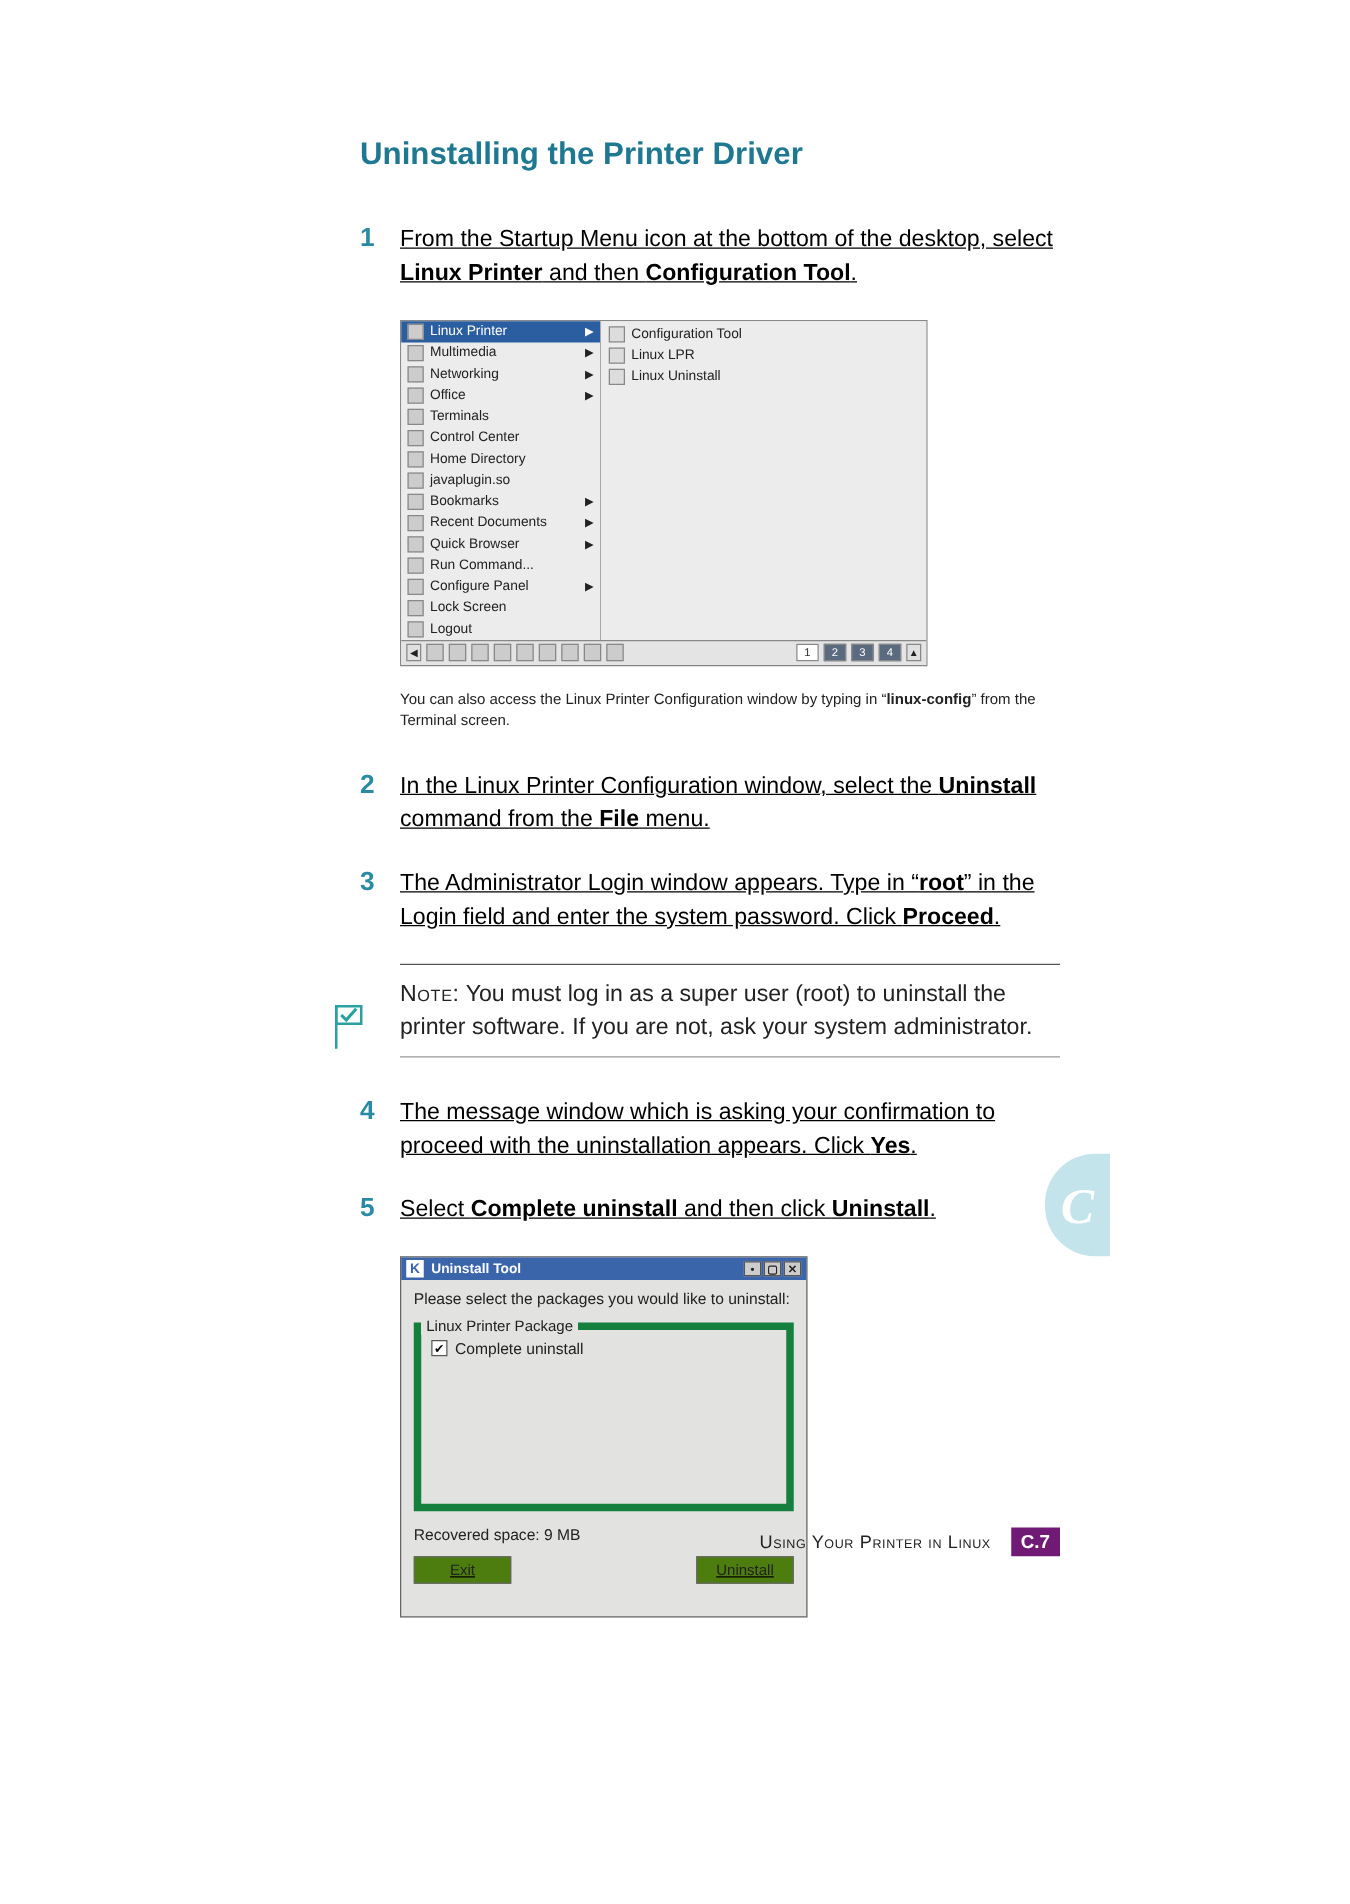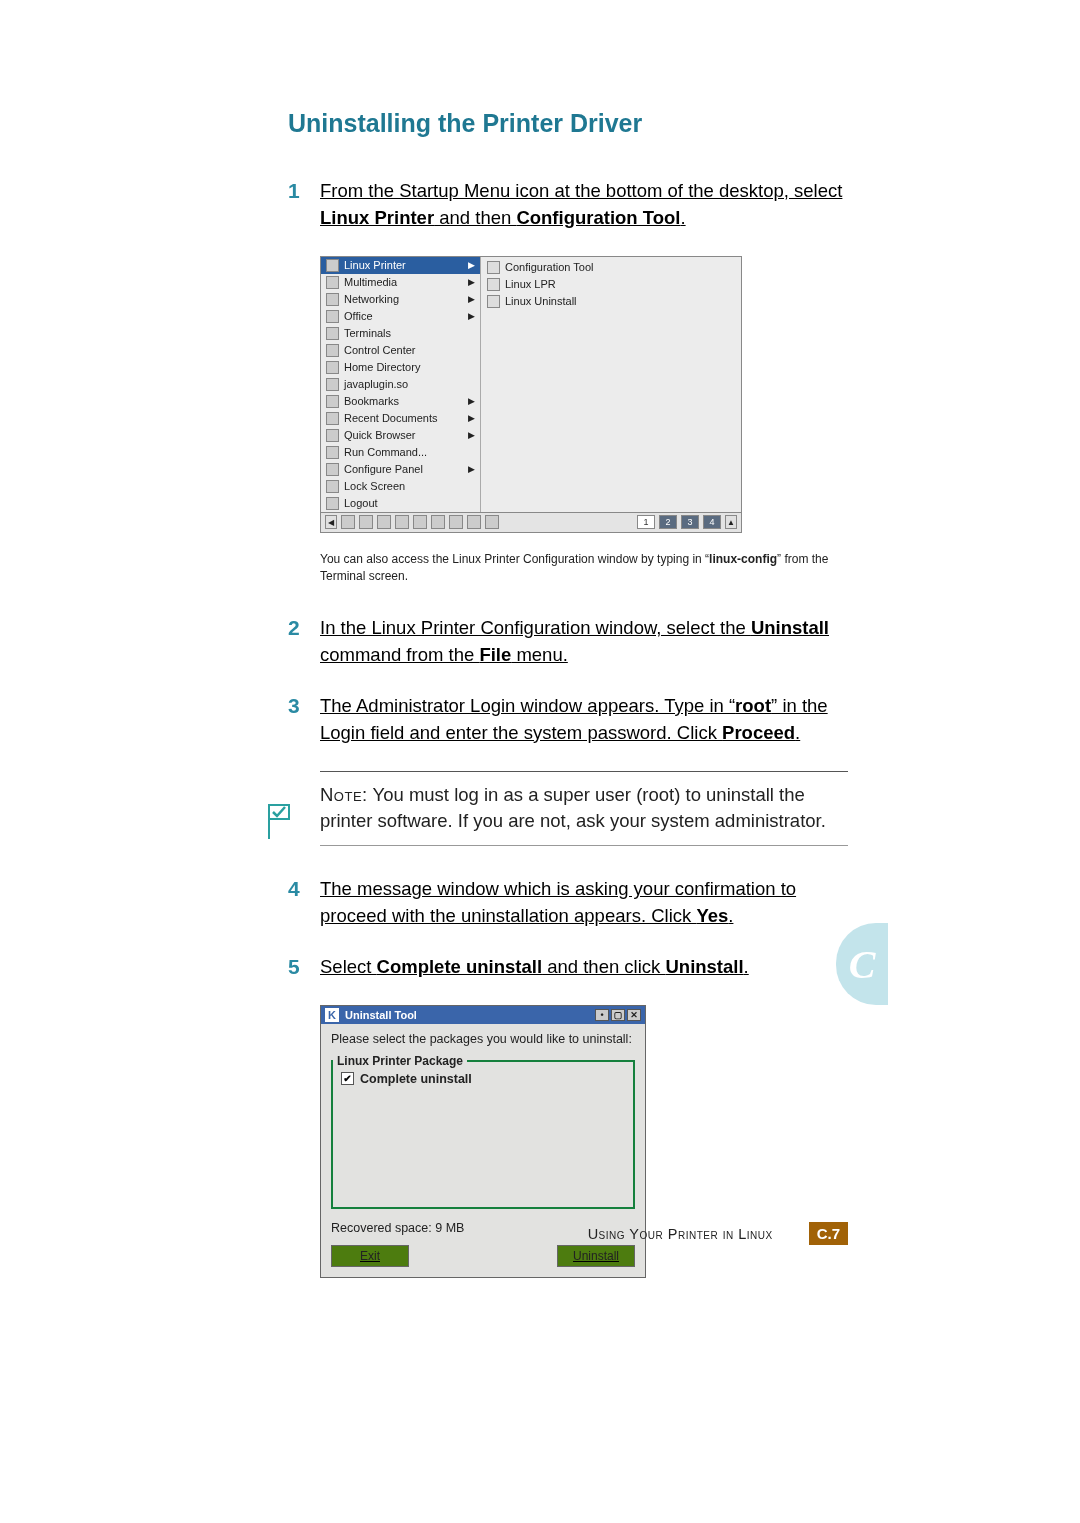--- a/index.html
+++ b/index.html
@@ -152,27 +152,26 @@
   .f2-title .k {
     background:#fff; color:#3a65aa; font-weight:bold;
     width:14px; height:14px; display:flex; align-items:center; justify-content:center;
     margin-right:6px; font-size:11px;
   }
   .f2-title .wbtns { margin-left:auto; display:flex; gap:2px; }
   .f2-title .wbtn {
     width:14px; height:12px; background:#ccc; border:1px solid #555;
     font-size:9px; display:flex; align-items:center; justify-content:center; color:#222;
   }
-  .f2-body { padding: 8px 10px 6px; }
+  .f2-body { padding: 8px 10px 22px; }
   .f2-msg { font-size:12.5px; margin-bottom:8px; }
   .f2-group {
-    border:2px solid #15803d; padding:0;
+    border:6px solid #15803d; padding:0;
     height: 155px;
     position:relative;
-    font-weight:bold;
   }
   .f2-group legend { font-size:12px; padding:0 4px; background:#e2e2e0; }
   .f2-chk { display:flex; align-items:center; padding:4px 8px; gap:6px; font-size:12.5px; }
   .f2-chkbox {
     width:13px; height:13px; border:1px solid #555; background:#fff;
     display:flex; align-items:center; justify-content:center;
     font-size:10px; color:#000;
   }
   .f2-rec { font-size:12.5px; margin: 12px 0 10px; }
   .f2-btnrow { display:flex; justify-content:space-between; padding-bottom:4px; }
@@ -190,26 +189,25 @@
     right: 232px;
     bottom: 278px;
     display:flex; align-items:center; gap:16px;
     font-size:14.5px;
   }
   .footer-text {
     font-variant: small-caps;
     letter-spacing:0.5px;
   }
   .footer-badge {
-    background:#a16207;
+    background:#701a75;
     color:#fff;
     font-weight:bold;
     font-size:15px;
     padding: 3px 8px;
-    margin-left: 20px;
   }
   .side-tab {
     position:absolute;
     right:192px;
     top: 923px;
     width: 52px; height:82px;
     background:#c3e4eb;
     border-top-left-radius:40px;
     border-bottom-left-radius:40px;
     display:flex; align-items:center; justify-content:center;

